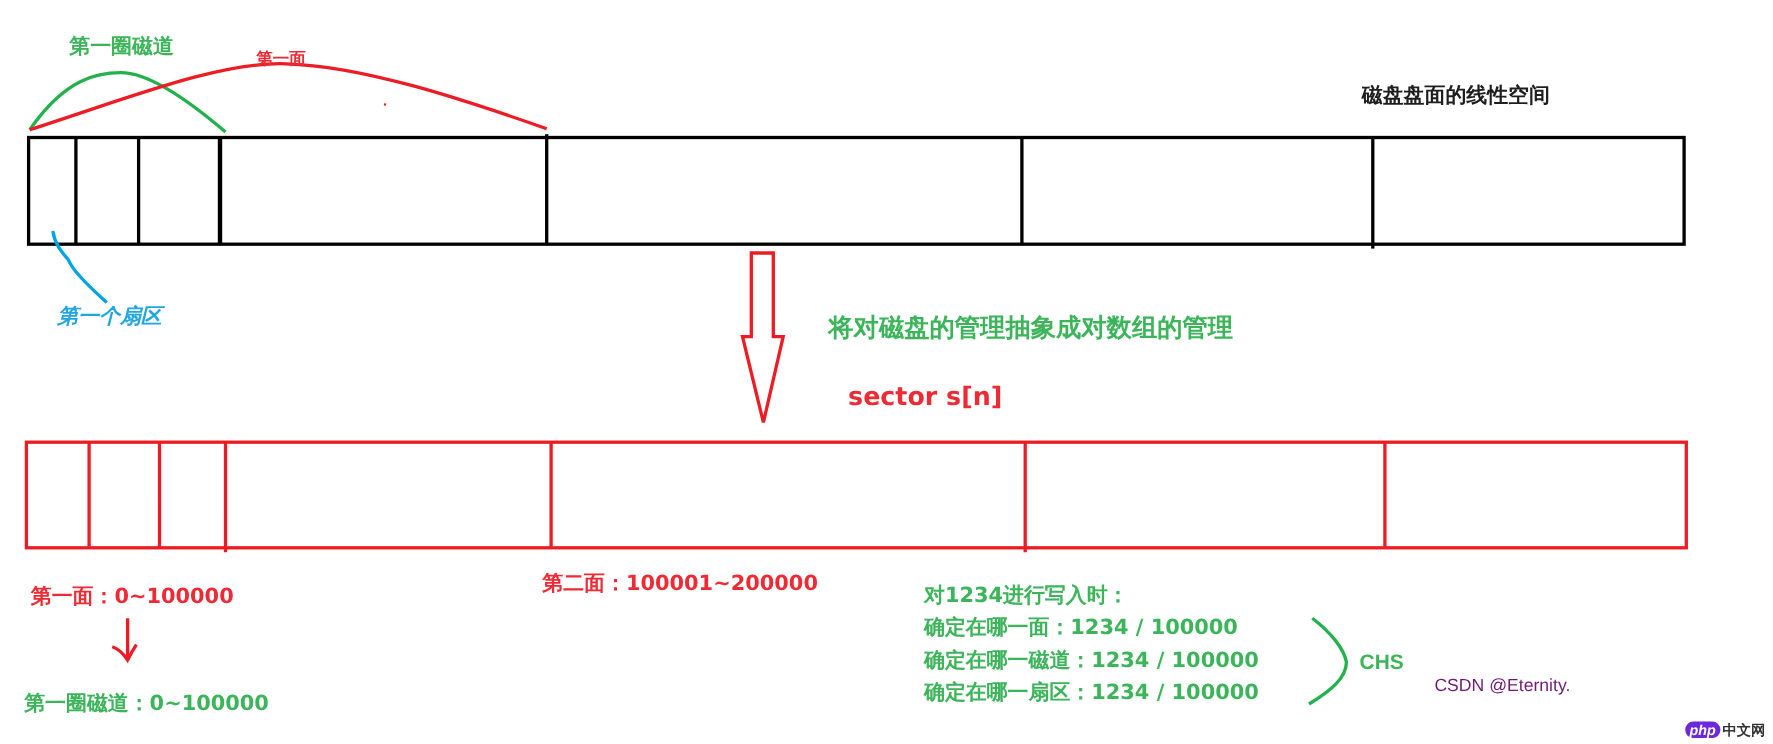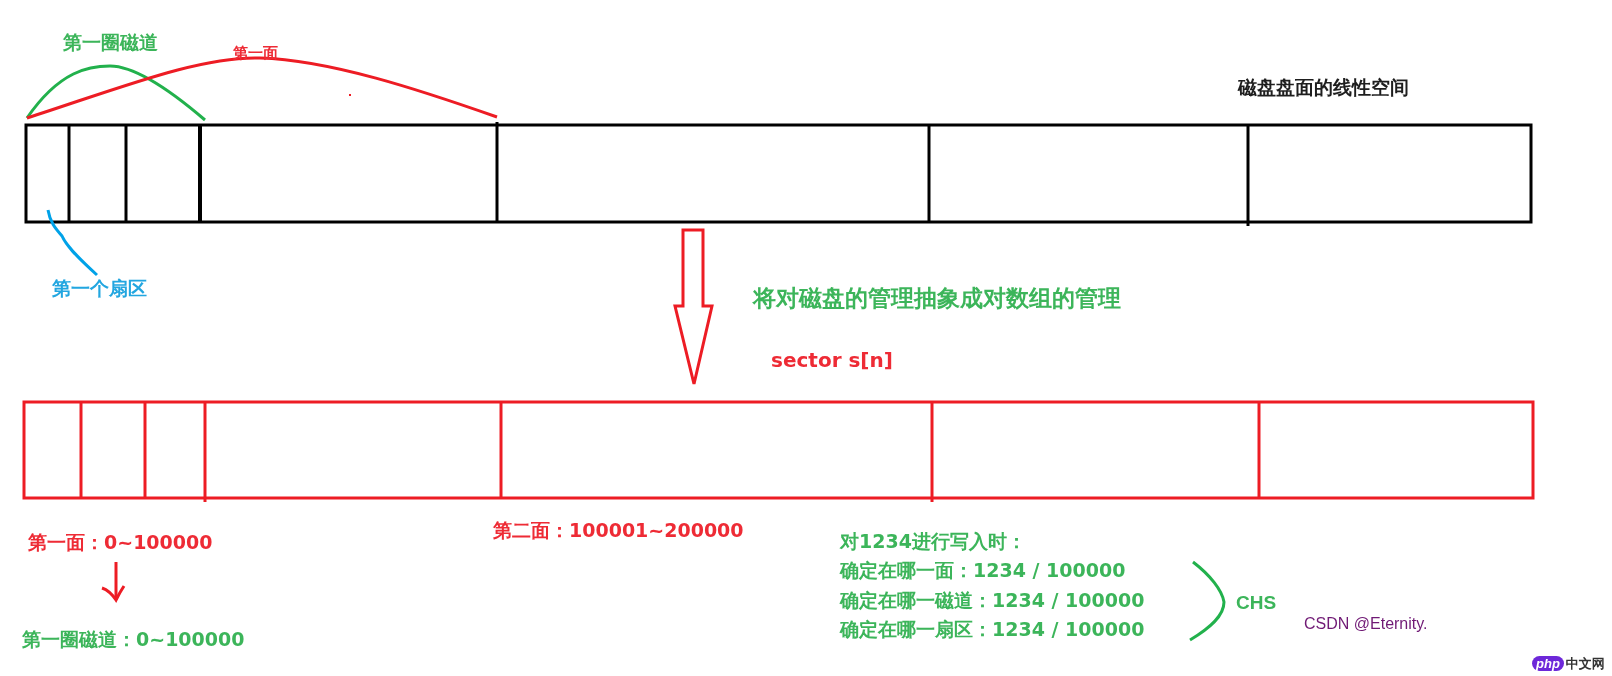--- a/index.html
+++ b/index.html
@@ -52,24 +52,24 @@
     <line x1="116" y1="562" x2="116" y2="600"></line>
     <path d="M102,588 C108,590 112,594 116,600 C118,596 120,592 124,586"></path>
   </g>
 
   <path d="M1193,562 C1210,575 1222,590 1224,602 C1224,616 1210,628 1190,640" fill="none" stroke="#22b14c" stroke-width="3"></path>
 </svg>
 
 <div class="txt red" style="left:233px; top:25px; font-size:15px;margin-top:21px;">第一面</div>
 <div class="txt green" style="left:63px; top:33px; font-size:19px;">第一圈磁道</div>
 <div class="txt black" style="left:1238px; top:78px; font-size:19px;">磁盘盘面的线性空间</div>
-<div class="txt blue" style="left:52px; top:279px; font-size:19px;">第一个扇区</div>
+<div class="txt blue" style="left:52px; top:279px; font-size:19px;font-style:italic;">第一个扇区</div>
 
 <div class="txt green" style="left:753px; top:287px; font-size:23px;">将对磁盘的管理抽象成对数组的管理</div>
-<div class="txt red" style="left:771px; top:350px; font-size:20px;">sector s[n]</div>
+<div class="txt red" style="left:771px; top:350px; font-size:23px;">sector s[n]</div>
 
 <div class="txt red" style="left:28px; top:521px; font-size:19px;margin-top:12px;">第一面：0~100000</div>
 <div class="txt red" style="left:493px; top:521px; font-size:19px;">第二面：100001~200000</div>
 <div class="txt green" style="left:22px; top:630px; font-size:19px;">第一圈磁道：0~100000</div>
 
 <div class="txt green" style="left:840px; top:532px; font-size:19px;">对1234进行写入时：</div>
 <div class="txt green" style="left:840px; top:561px; font-size:19px;">确定在哪一面：1234 / 100000</div>
 <div class="txt green" style="left:840px; top:591px; font-size:19px;">确定在哪一磁道：1234 / 100000</div>
 <div class="txt green" style="left:840px; top:620px; font-size:19px;">确定在哪一扇区：1234 / 100000</div>
 <div class="txt green" style="left:1236px; top:593px; font-size:19px; font-family:'Liberation Sans',sans-serif;">CHS</div>

